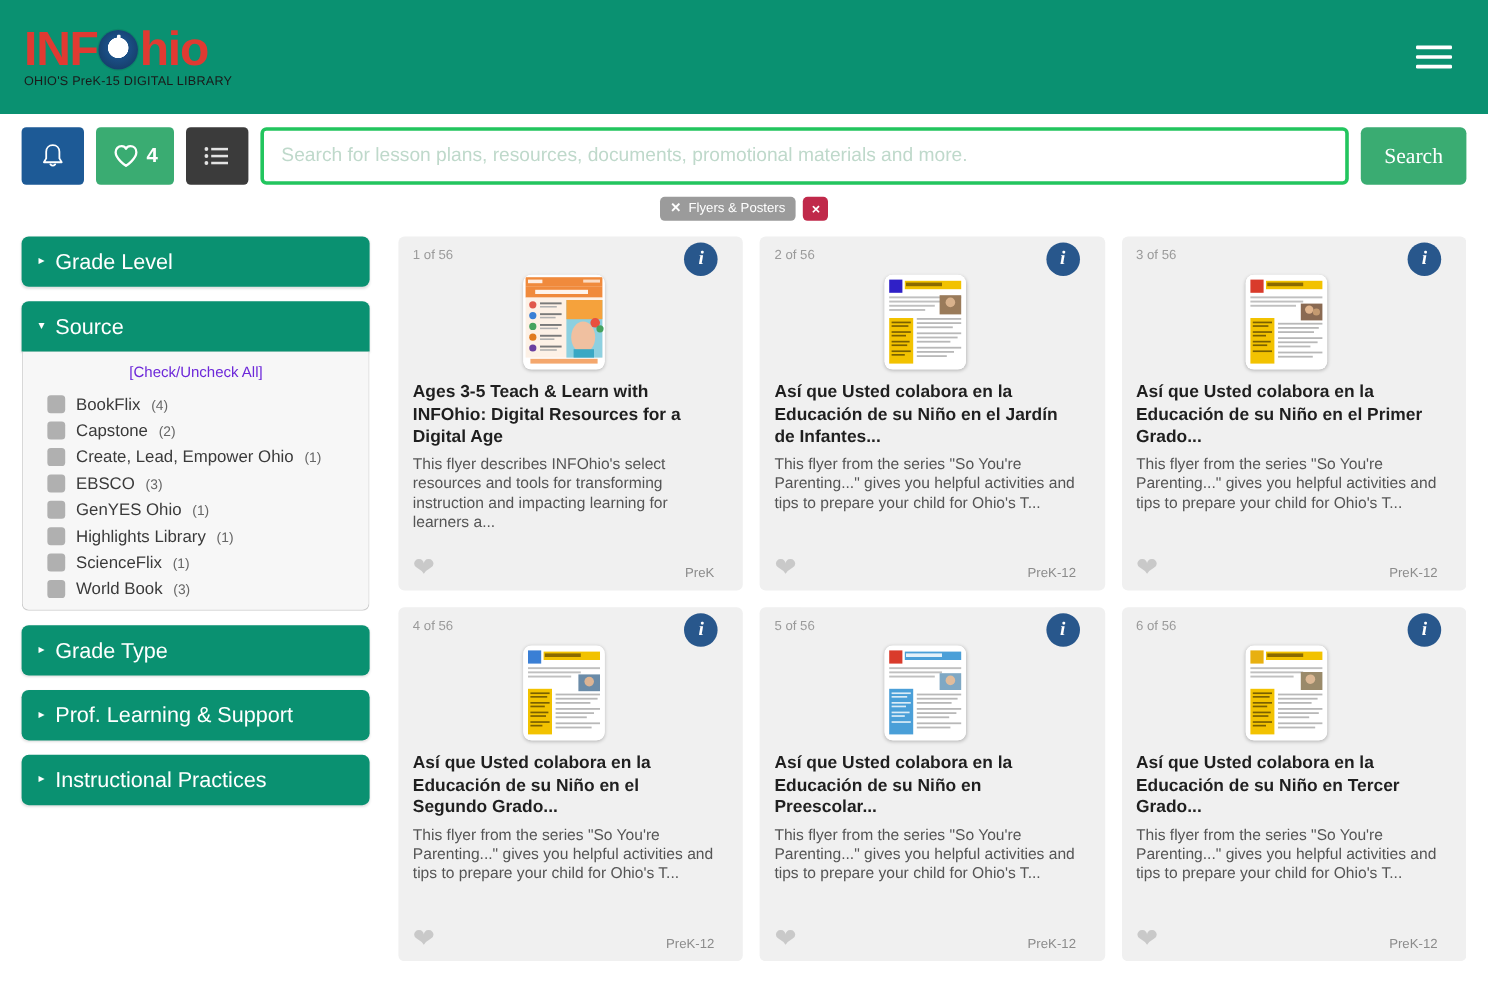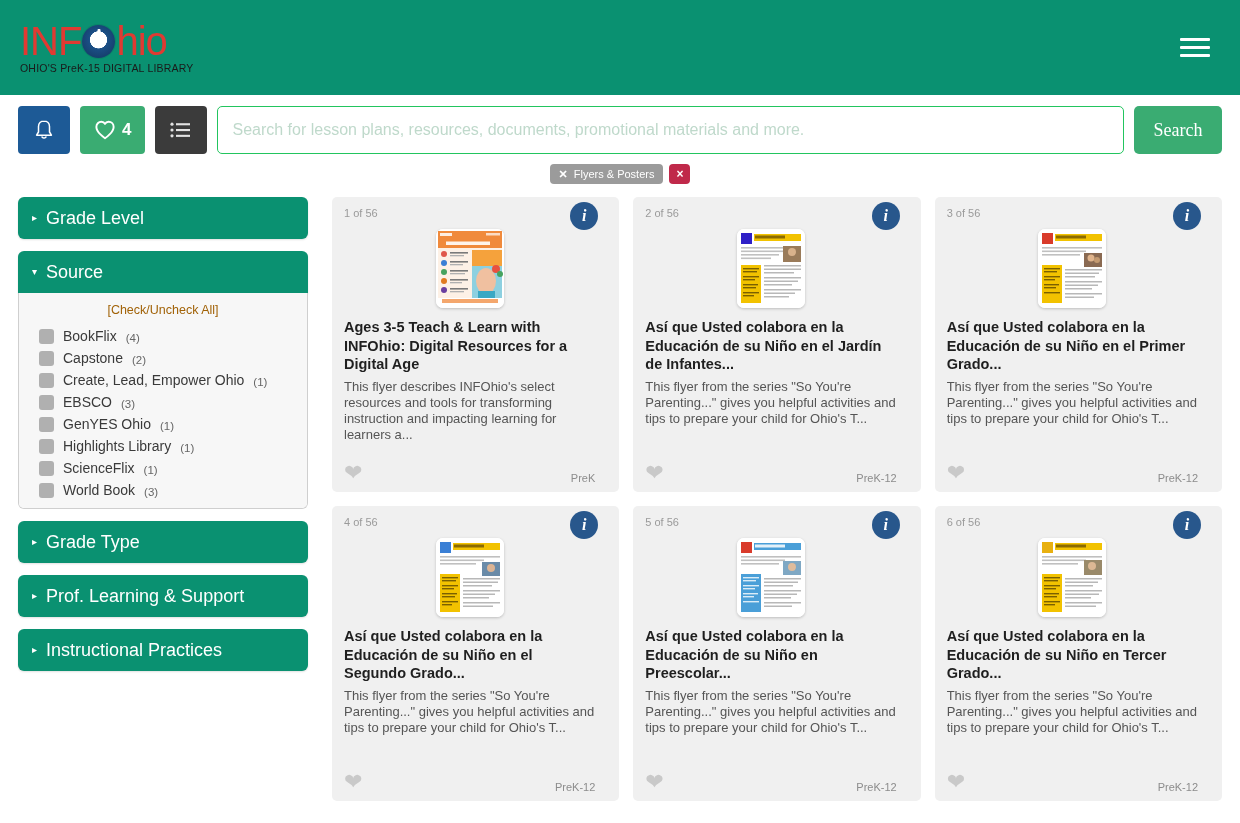--- a/index.html
+++ b/index.html
@@ -17,21 +17,21 @@
     background: #0a9171;
     display: flex;
     align-items: center;
     justify-content: space-between;
     padding: 0 18px 0 18px;
     position: relative;
   }
   .logo-wrap { padding-left: 2px; }
   .logo-mark {
     font-size: 40px;
-    font-weight: normal;
+    font-weight: bold;
     line-height: 1;
     letter-spacing: -1px;
     display: flex;
     align-items: center;
     color: #e03a32;
   }
   .logo-inf { color: #e03a32; }
   .logo-hio { color: #e03a32; }
   .power-o {
     display: inline-block;
@@ -100,21 +100,21 @@
     gap: 6px;
     padding: 0 12px;
   }
   .btn-bell { background: #1d5a96; width: 52px; }
   .btn-fav  { background: #3aac72; padding: 0 14px; font-size: 17px; font-weight: bold; }
   .btn-list { background: #3b3b3b; width: 52px; }
   .fav-count { font-size: 17px; font-weight: bold; color: #fff; }
   .search-input {
     flex: 1;
     height: 48px;
-    border: 1px solid #22c55e;
+    border: 3px solid #22c55e;
     border-radius: 5px;
     padding: 0 14px;
     font-size: 16px;
     color: #333;
     background: #fff;
     outline: none;
   }
   .search-input::placeholder { color: #bfd9cb; }
   .search-btn {
     height: 48px;
@@ -197,21 +197,21 @@
     border-top: none;
     border-radius: 0 0 6px 6px;
     background: #f7f7f7;
     padding: 8px 0 10px 0;
     max-height: 216px;
     overflow-y: auto;
   }
   .check-all {
     text-align: center;
     font-size: 12.5px;
-    color: #a16207;
+    color: #6d28d9;
     padding: 2px 0 8px 0;
     cursor: pointer;
   }
   .facet-item {
     display: flex;
     align-items: flex-end;
     gap: 9px;
     padding: 3px 14px 3px 20px;
     font-size: 14px;
     color: #3a3a3a;

